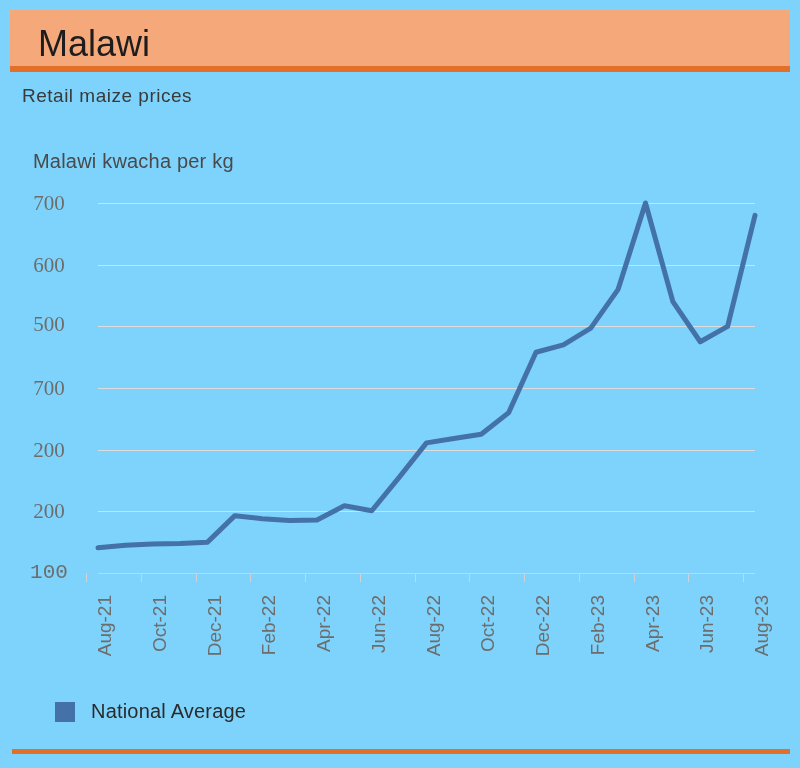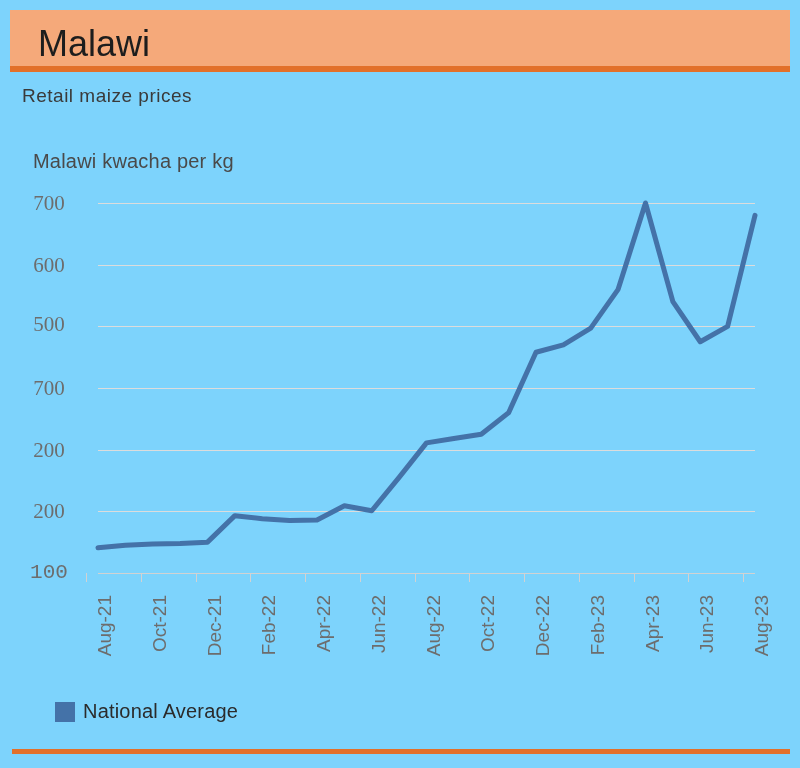--- a/index.html
+++ b/index.html
@@ -93,21 +93,21 @@
     transform:rotate(-90deg) translateX(-100%);
     font-family:"Liberation Sans","DejaVu Sans",sans-serif;
   }
   .xlabel-layer{
     position:absolute;left:0;top:595px;width:800px;height:110px;
   }
   
   .legend{
     position:absolute;
     left:55px;top:700px;
-    display:flex;align-items:center;gap:8px;
+    display:flex;align-items:center;gap:16px;
   }
   .legend-swatch{
     width:20px;height:20px;
     background:#4472a8;
     display:inline-block;
   }
   .legend-label{
     font-size:20px;color:#2b2b2b;letter-spacing:.2px;
   }
   

